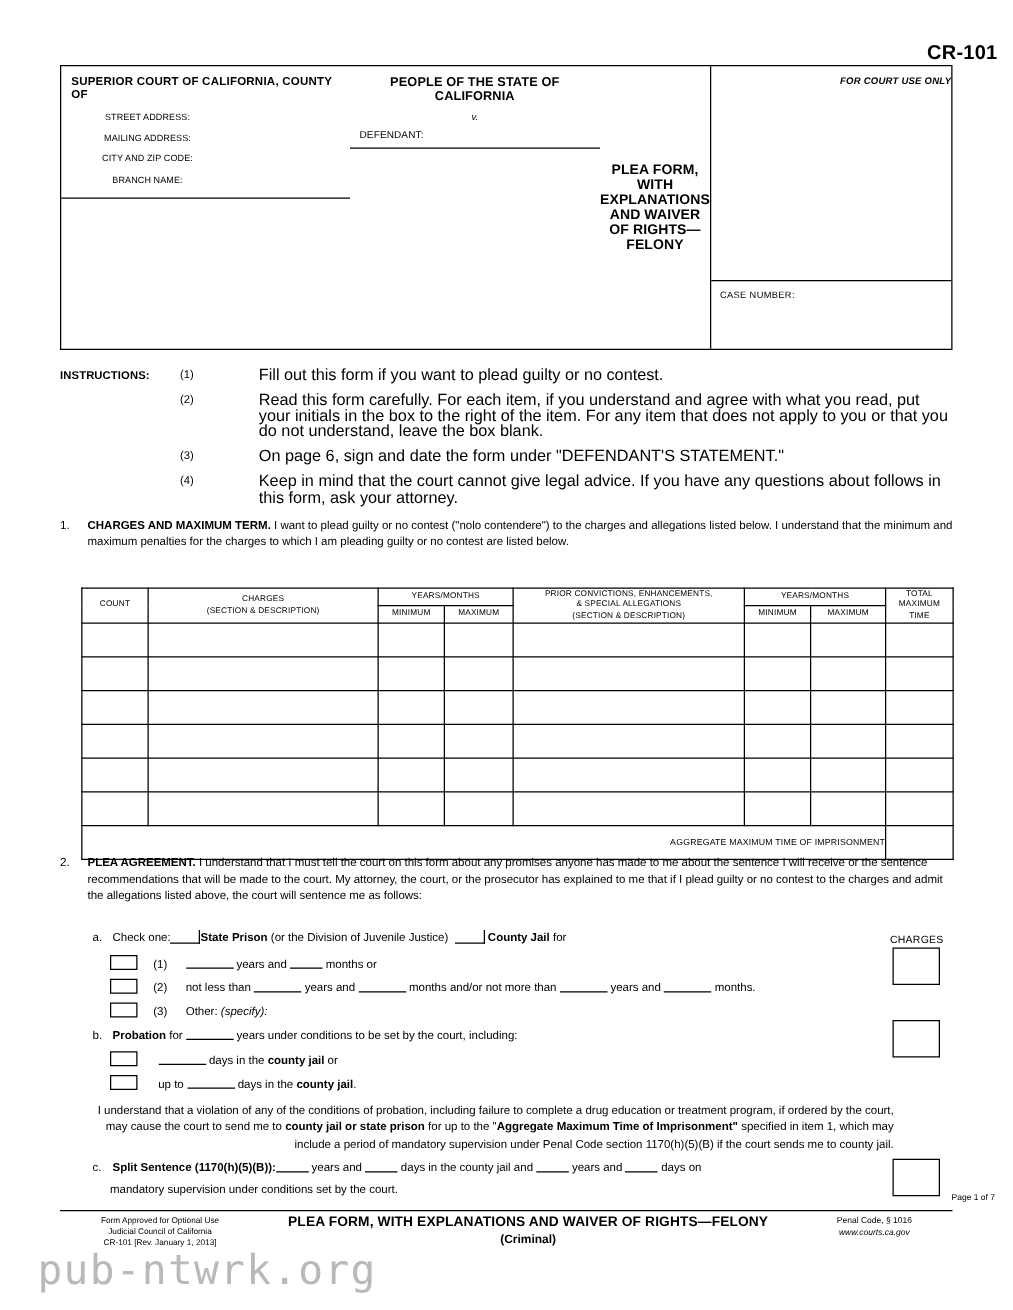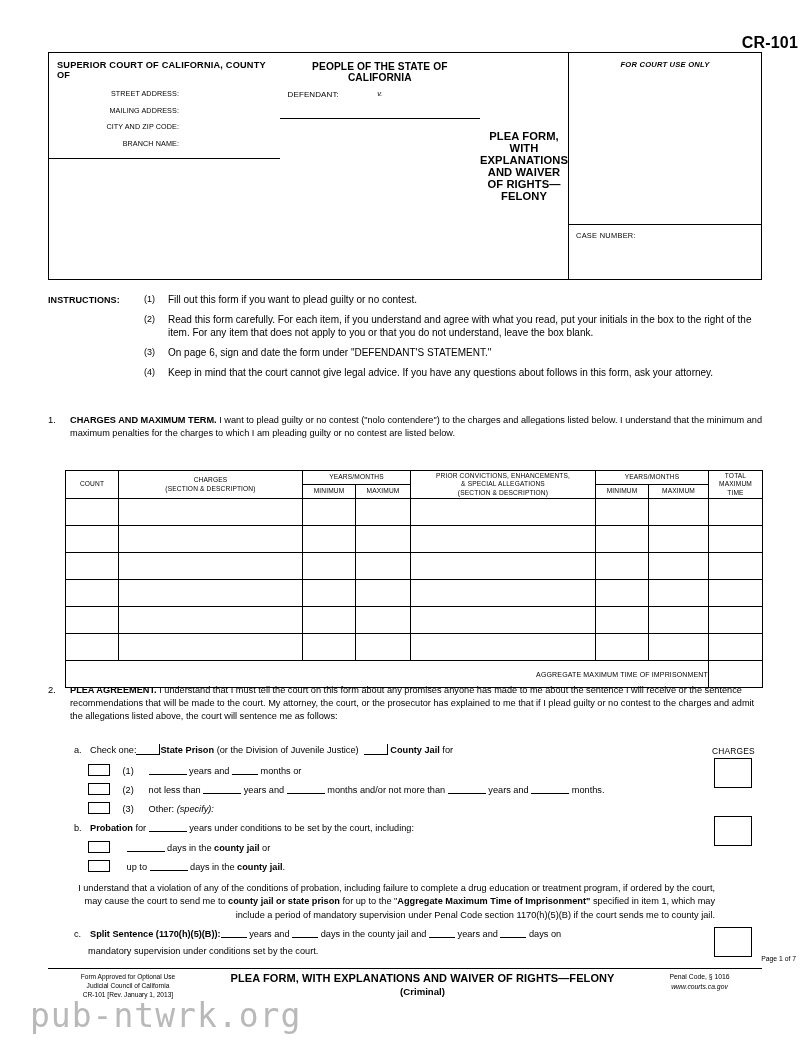--- a/index.html
+++ b/index.html
@@ -35,70 +35,70 @@
     width: 520px;
     display: flex; 
     border-right: 1.4px solid #000;
   }
   .cap-court {
     height: 106px;
     border-bottom: 1.4px solid #000;
     padding: 7px 0 0 8px;
   }
   .cap-court-title { font-size: 9.2px; font-weight: bold; letter-spacing: 0.2px; }
-  .cap-addr { font-size: 7.2px; text-align: right; width: 122px; margin-top: 7.5px; letter-spacing: 0.1px; }
+  .cap-addr { font-size: 7.2px; text-align: center; width: 122px; margin-top: 7.5px; letter-spacing: 0.1px; }
   .cap-addr.first { margin-top: 9px; }
   .cap-people {
     height: 66px;
     border-bottom: 1.6px solid #000;
     position: relative;
   }
   .cap-people-title {
     text-align: center; font-size: 10.2px; font-weight: bold;
     padding-top: 8px; letter-spacing: 0.1px;
   }
   .cap-v { text-align: center; font-size: 7.6px; font-style: italic; padding-top: 6px; }
   .cap-def {
-    position: absolute; left: 8px; bottom: 19px;
+    position: absolute; left: 8px; bottom: 6px;
     font-size: 8px; letter-spacing: 0.1px;
   }
   .cap-title {
     flex: 1;
     display: flex; align-items: center; justify-content: center;
   }
   .cap-title-text {
     font-size: 11.2px; font-weight: bold; text-align: center;
     letter-spacing: 0.1px;
   }
   .caption-right { flex: 1; display: flex; flex-direction: column; }
   .cap-courtuse {
     height: 172px;
     border-bottom: 1.4px solid #000;
-    text-align: center;
+    text-align: right;
     padding-top: 7px;
   }
   .cap-courtuse-label { font-size: 7.6px; font-weight: bold; font-style: italic; letter-spacing: 0.2px; }
   .cap-casenum { flex: 1; padding: 6px 0 0 7px; }
   .cap-casenum-label { font-size: 7.4px; letter-spacing: 0.3px; }
 
   
   .instructions {
     position: absolute;
     left: 48px; top: 294px;
     width: 714px;
   }
   .instr-row { display: flex; }
   .instr-label {
     width: 96px; font-size: 9px; font-weight: bold;
     letter-spacing: 0.1px; padding-top: 0.5px;
   }
   .instr-list { flex: 1; }
   .instr-item { display: flex; margin-bottom: 7.5px; }
   .instr-num { width: 24px; font-size: 9px; flex-shrink: 0; }
-  .instr-text { font-size: 10px; line-height: 12.6px; flex: 1; }
+  .instr-text { font-size: 13px; line-height: 12.6px; flex: 1; margin-left: 39px; }
 
   
   .sec { position: absolute; display: flex; }
   .sec-num {
     width: 22px; font-size: 9.4px; flex-shrink: 0;
     font-weight: normal;
   }
   .sec-body { flex: 1; font-size: 9.2px; line-height: 13px; }
   b.hd { font-weight: bold; }
 

